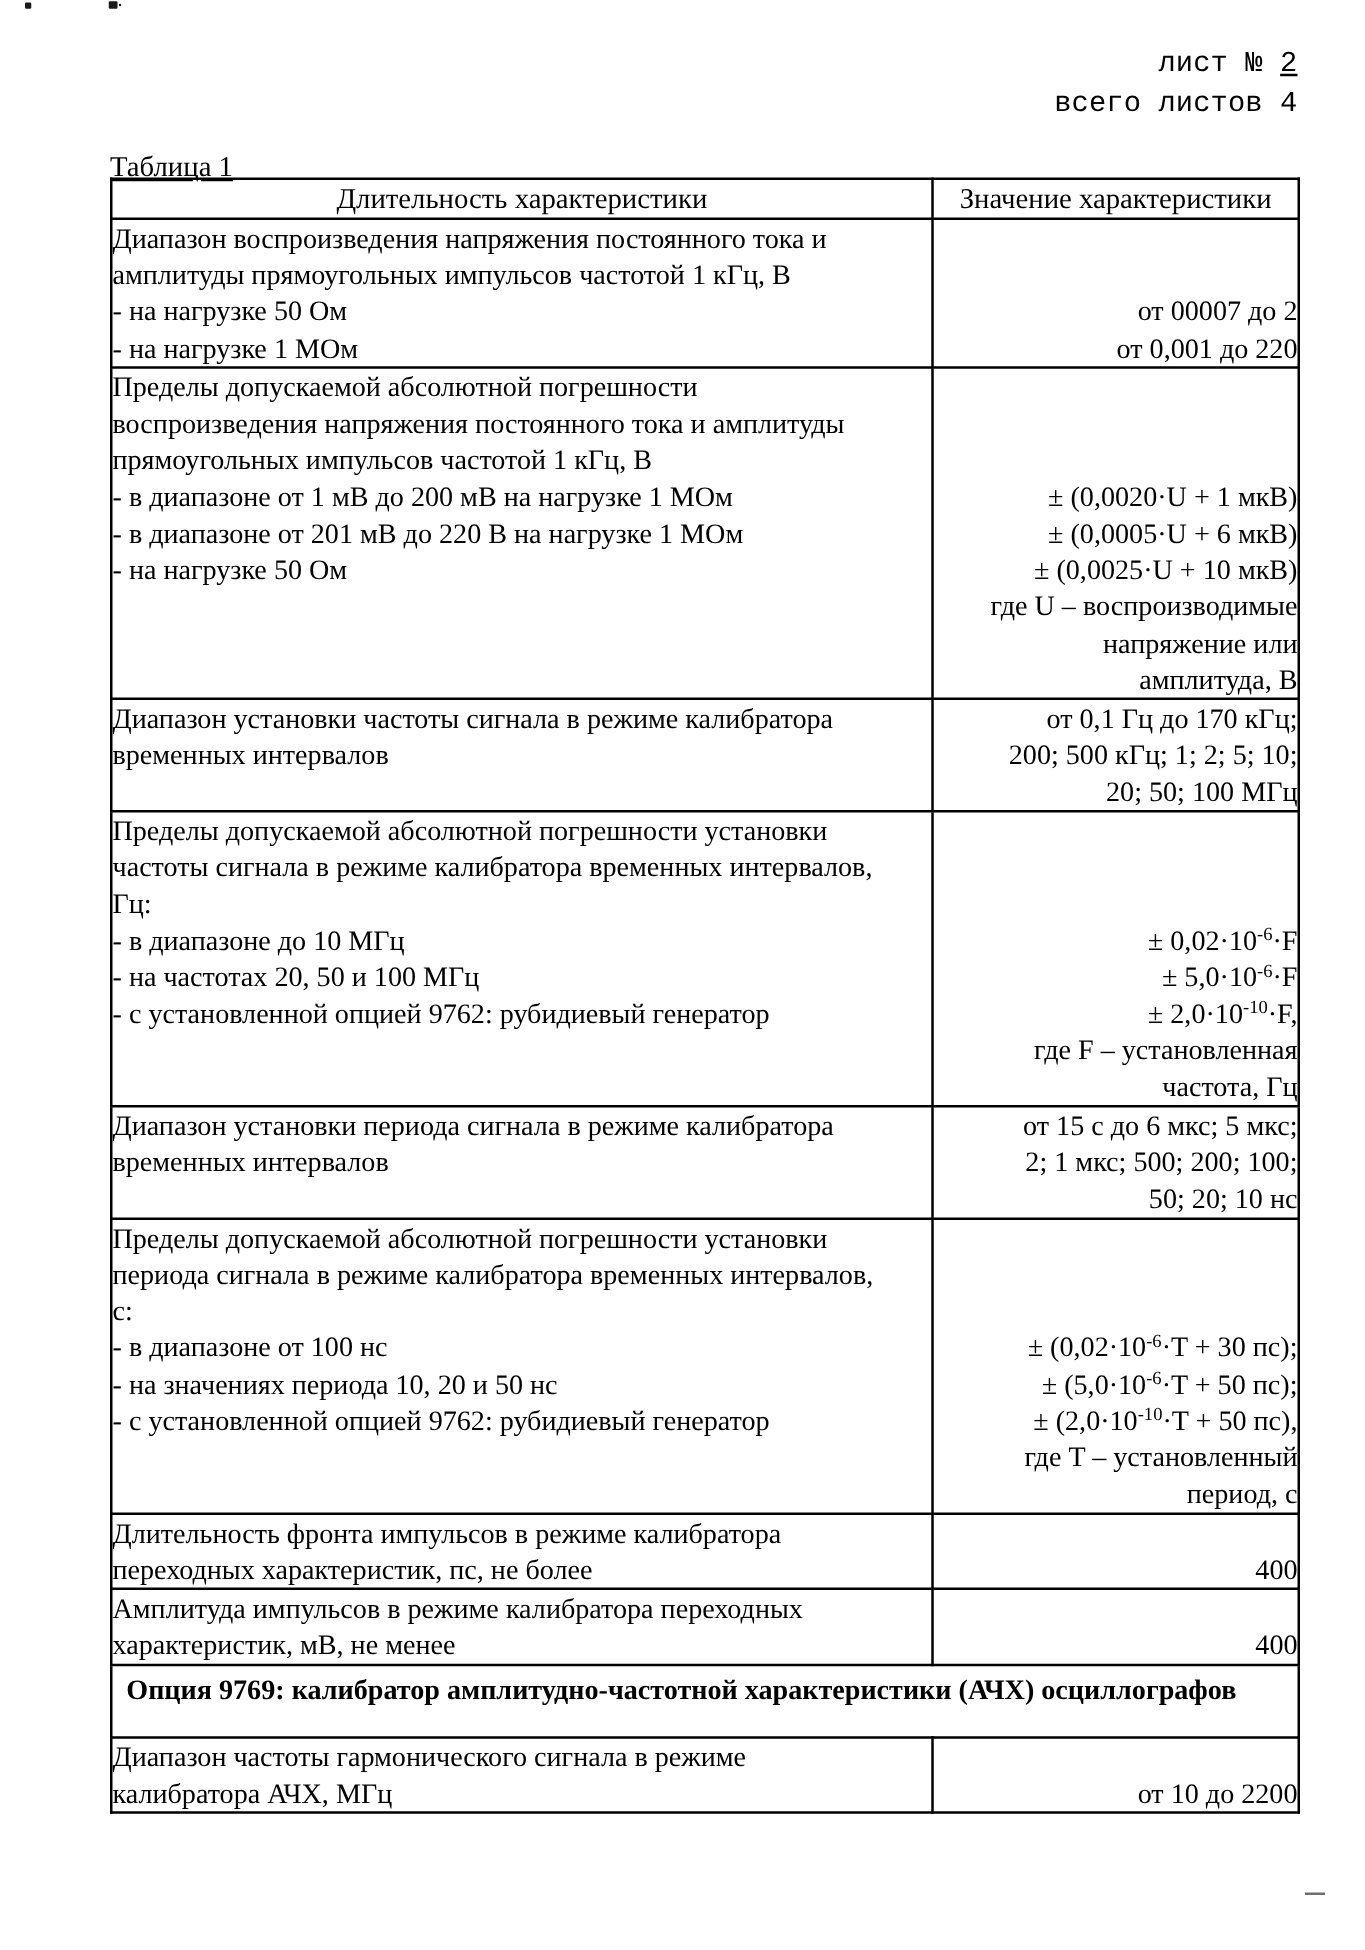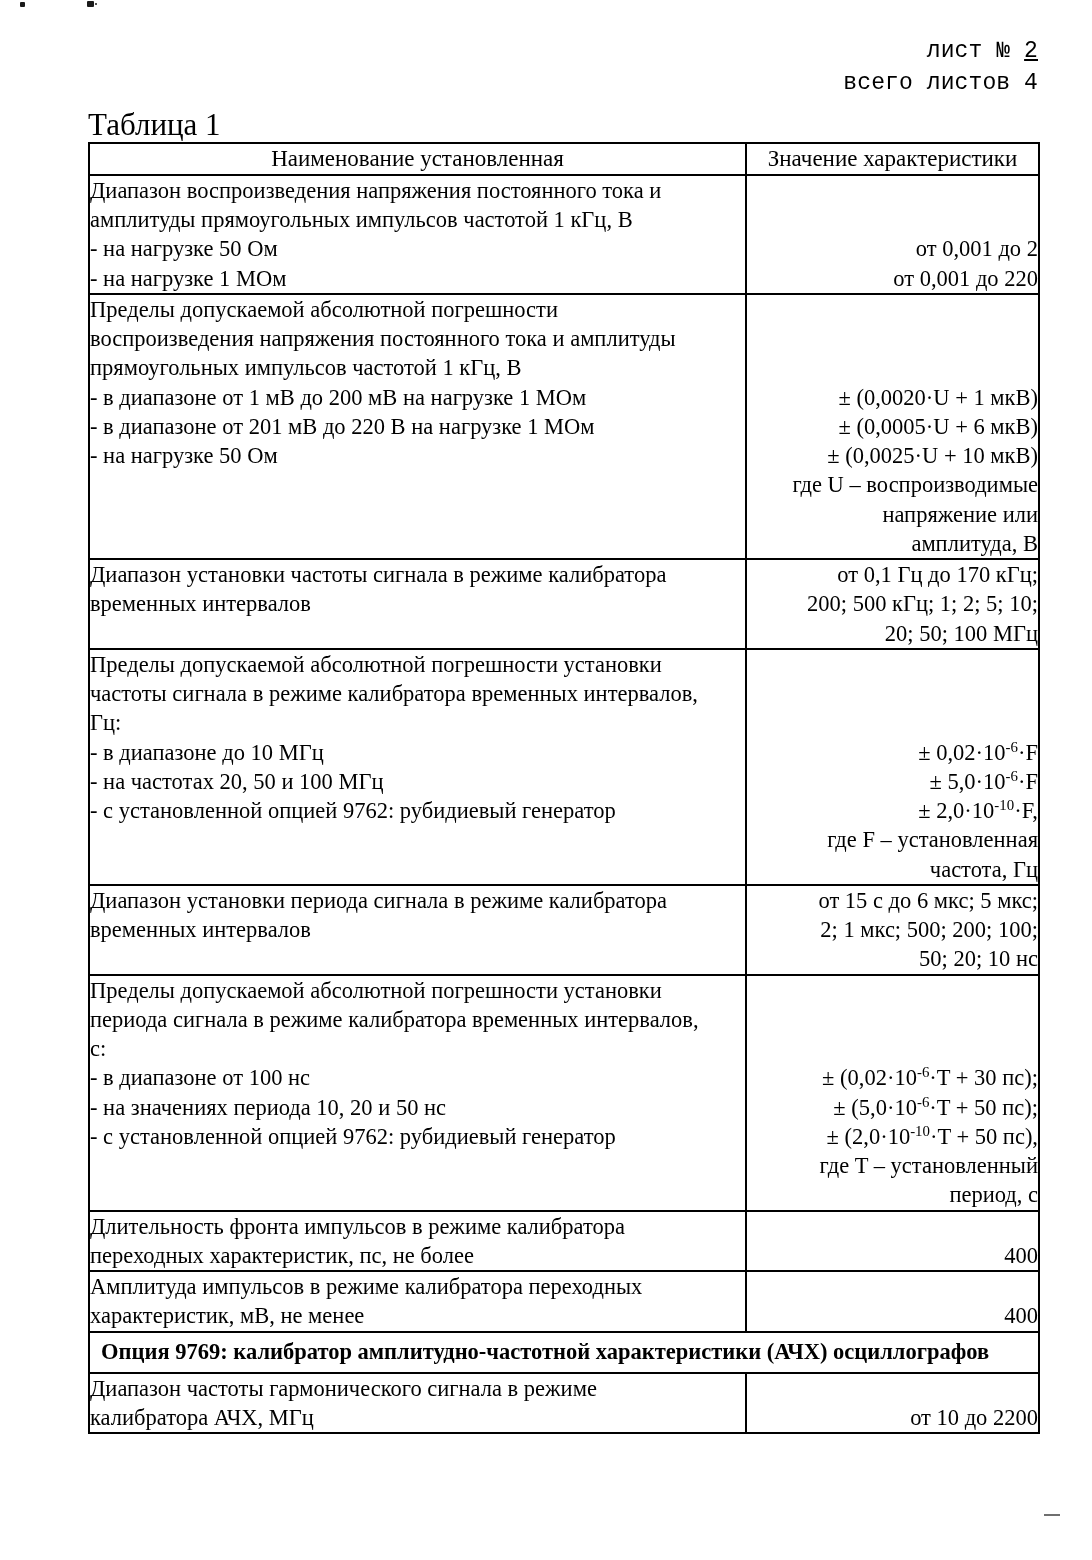--- a/index.html
+++ b/index.html
@@ -45,23 +45,24 @@
   .page-header .hdr-line { white-space: nowrap; font-family: Liberation Mono, monospace; }
   .page-header .underlined {
     text-decoration: underline;
     text-underline-offset: 2px;
   }
 
   
   .table-caption {
     position: absolute;
     left: 88px;
-    top: 106px;
-    font-size: 31px;
+    top: 120px;
+    font-size: 23px;
     line-height: 1.2;
+    text-decoration: underline;
   }
 
   
   .spec-table {
     position: absolute;
     left: 88px;
     top: 142px;
     width: 950px;
     border-collapse: collapse;
     table-layout: fixed;
@@ -96,21 +97,21 @@
   
   .cell-value {
     padding: 4px 11px 5px 8px;
     text-align: right;
   }
   .cell-value .ln { display: block; white-space: nowrap; }
   .cell-value .spacer { display: block; }
 
   
   .section-row td {
-    padding: 4px 8px 6px 11px;
+    padding: 4px 8px 23px 11px;
     font-weight: bold;
     font-size: 22.5px;
     text-align: left;
     white-space: nowrap;
   }
 
   sup {
     font-size: 0.66em;
     line-height: 0;
     vertical-align: 0.52em;
@@ -142,36 +143,36 @@
 
   <div class="table-caption">Таблица 1</div>
 
   <table class="spec-table">
     <colgroup>
       <col class="col-name">
       <col class="col-value">
     </colgroup>
     <thead>
       <tr>
-        <th class="hdr-cell">Наименование установленная</th>
+        <th class="hdr-cell">Длительность характеристики</th>
         <th class="hdr-cell">Значение характеристики</th>
       </tr>
     </thead>
     <tbody id="table-body">
         <tr>
           <td class="cell-name">
             <span class="ln">Диапазон воспроизведения напряжения постоянного тока и</span>
             <span class="ln">амплитуды прямоугольных импульсов частотой 1 кГц, В</span>
             <span class="ln dash">- на нагрузке 50 Ом</span>
             <span class="ln dash">- на нагрузке 1 МОм</span>
           </td>
           <td class="cell-value">
             <span class="ln spacer">&nbsp;</span>
             <span class="ln spacer">&nbsp;</span>
-            <span class="ln">от 0,001 до 2</span>
+            <span class="ln">от 00007 до 2</span>
             <span class="ln">от 0,001 до 220</span>
           </td>
         </tr>
         <tr>
           <td class="cell-name">
             <span class="ln">Пределы допускаемой абсолютной погрешности</span>
             <span class="ln">воспроизведения напряжения постоянного тока и амплитуды</span>
             <span class="ln">прямоугольных импульсов частотой 1 кГц, В</span>
             <span class="ln dash">- в диапазоне от 1 мВ до 200 мВ на нагрузке 1 МОм</span>
             <span class="ln dash">- в диапазоне от 201 мВ до 220 В на нагрузке 1 МОм</span>

